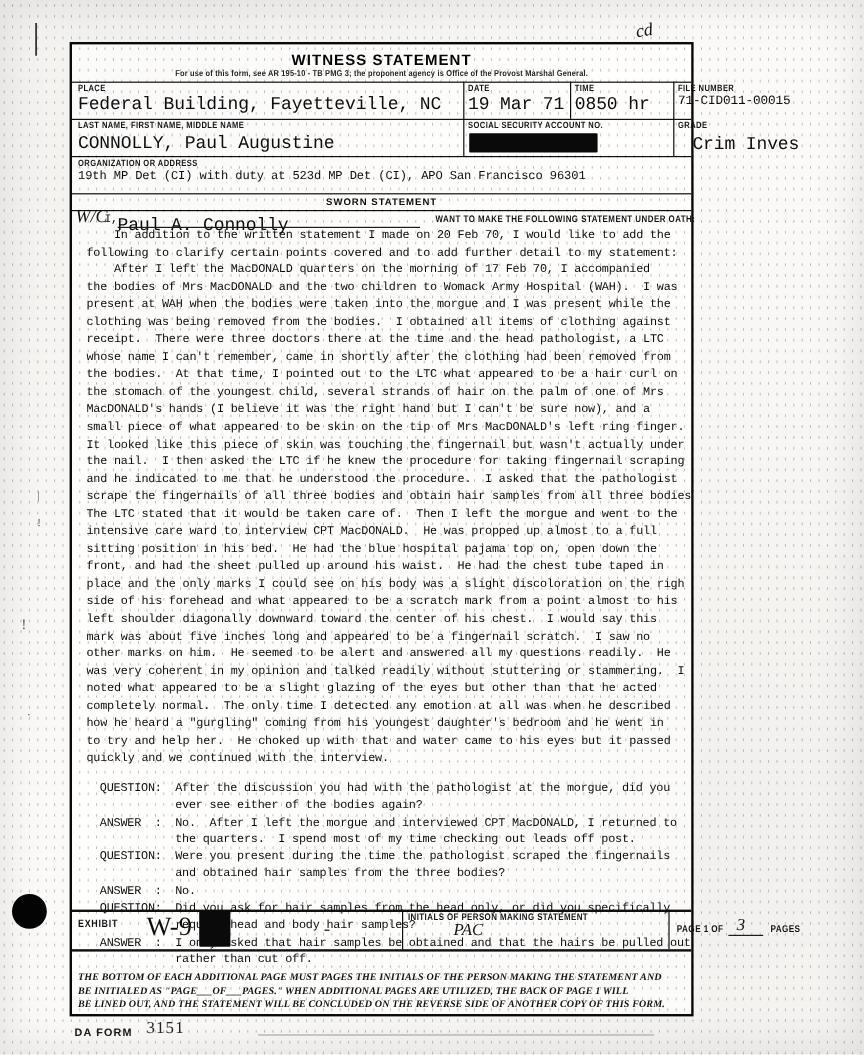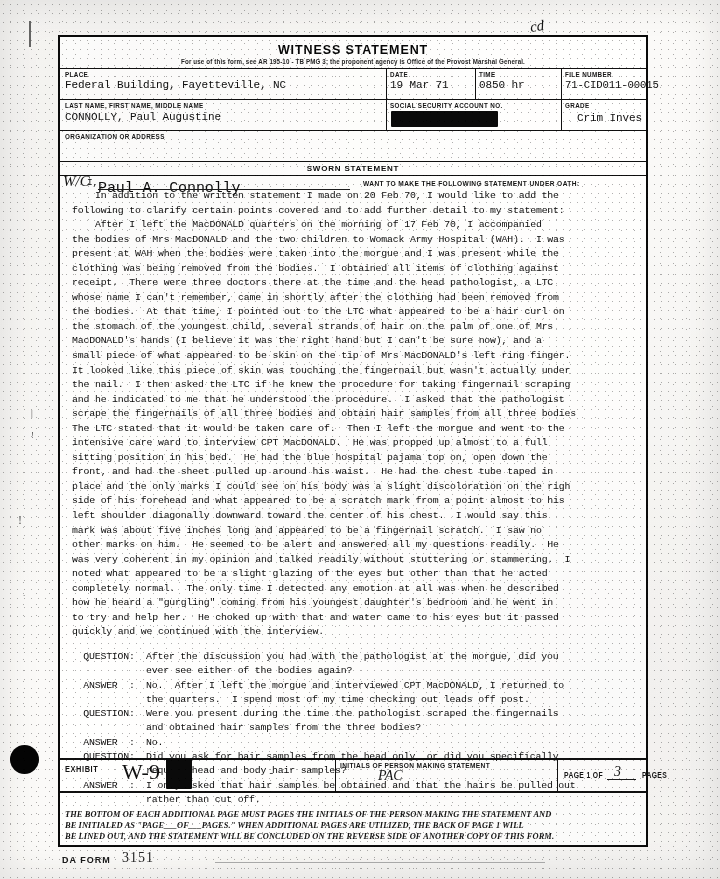--- a/index.html
+++ b/index.html
@@ -44,21 +44,21 @@
   .edge-shadow {
     position:absolute; inset:0; pointer-events:none;
     box-shadow: inset 0 0 42px rgba(0,0,0,0.10);
   }
 
   
   .form {
     position: absolute;
     left: 58px;
     top: 35px;
-    width: 590px;
+    width: 520px;
     height: 812px;
     border: 2.5px solid #111;
     box-sizing: border-box;
     background: rgba(255,255,255,0.42);
   }
   .hline { position:absolute; left:0; right:0; height:0; border-top:1.6px solid #161616; }
   .vline { position:absolute; top:0; bottom:0; width:0; border-left:1.6px solid #161616; }
 
   
   .form-title {
@@ -95,21 +95,21 @@
     font-size: 6.3px;
     letter-spacing: .35px;
     color: #1b1b1b;
     transform: scaleY(1.2);
     transform-origin: left top;
     white-space: nowrap;
   }
   .val {
     position: absolute;
     font-family: "Liberation Mono", monospace;
-    font-size: 11px;
+    font-size: 15px;
     color: #141414;
     white-space: nowrap;
     letter-spacing: -0.1px;
   }
 
   
   .redact {
     position:absolute;
     background:#111;
     border-radius:1px;
@@ -259,20 +259,21 @@
     <div class="cap" style="left:5px; top:64px;">LAST NAME, FIRST NAME, MIDDLE NAME</div>
     <div class="val" style="left:5px; top:74px;">CONNOLLY, Paul Augustine</div>
 
     <div class="cap" style="left:330px; top:64px;">SOCIAL SECURITY ACCOUNT NO.</div>
     <div class="redact" style="left:331px; top:74px; width:107px; height:16px;"></div>
 
     <div class="cap" style="left:505px; top:64px;">GRADE</div>
     <div class="val" style="left:505px; top:75px;padding-left:12px;">Crim Inves</div>
 
     <div class="cap" style="left:5px; top:95px;">ORGANIZATION OR ADDRESS</div>
+    <div class="val" style="left:5px; top:105px; font-size:10.1px;">19th MP Det (CI) with duty at 523d MP Det (CI), APO San Francisco 96301</div>
 
     <div class="sworn-title" style="top:127px;">SWORN STATEMENT</div>
 
     <div class="val" style="left:27px; top:140px; font-size:9.5px;">I,</div>
     <div class="val" style="left:38px; top:143px; font-size:15px;">Paul A. Connolly</div>
     <div class="sig-rule" style="left:38px; top:152px; width:252px;"></div>
     <div class="cap" style="left:303px; top:142px; font-size:6.6px; letter-spacing:.4px;">WANT TO MAKE THE FOLLOWING STATEMENT UNDER OATH:</div>
     <div class="hand-sm" style="left:3px; top:136px; font-size:15px;">W/C</div>
 
     <div class="stmt" id="statement-body"><span class="ln">    In addition to the written statement I made on 20 Feb 70, I would like to add the</span><span class="ln">following to clarify certain points covered and to add further detail to my statement:</span><span class="ln">    After I left the MacDONALD quarters on the morning of 17 Feb 70, I accompanied</span><span class="ln">the bodies of Mrs MacDONALD and the two children to Womack Army Hospital (WAH).  I was</span><span class="ln">present at WAH when the bodies were taken into the morgue and I was present while the</span><span class="ln">clothing was being removed from the bodies.  I obtained all items of clothing against</span><span class="ln">receipt.  There were three doctors there at the time and the head pathologist, a LTC</span><span class="ln">whose name I can't remember, came in shortly after the clothing had been removed from</span><span class="ln">the bodies.  At that time, I pointed out to the LTC what appeared to be a hair curl on</span><span class="ln">the stomach of the youngest child, several strands of hair on the palm of one of Mrs</span><span class="ln">MacDONALD's hands (I believe it was the right hand but I can't be sure now), and a</span><span class="ln">small piece of what appeared to be skin on the tip of Mrs MacDONALD's left ring finger.</span><span class="ln">It looked like this piece of skin was touching the fingernail but wasn't actually under</span><span class="ln">the nail.  I then asked the LTC if he knew the procedure for taking fingernail scraping</span><span class="ln">and he indicated to me that he understood the procedure.  I asked that the pathologist</span><span class="ln">scrape the fingernails of all three bodies and obtain hair samples from all three bodies</span><span class="ln">The LTC stated that it would be taken care of.  Then I left the morgue and went to the</span><span class="ln">intensive care ward to interview CPT MacDONALD.  He was propped up almost to a full</span><span class="ln">sitting position in his bed.  He had the blue hospital pajama top on, open down the</span><span class="ln">front, and had the sheet pulled up around his waist.  He had the chest tube taped in</span><span class="ln">place and the only marks I could see on his body was a slight discoloration on the righ</span><span class="ln">side of his forehead and what appeared to be a scratch mark from a point almost to his</span><span class="ln">left shoulder diagonally downward toward the center of his chest.  I would say this</span><span class="ln">mark was about five inches long and appeared to be a fingernail scratch.  I saw no</span><span class="ln">other marks on him.  He seemed to be alert and answered all my questions readily.  He</span><span class="ln">was very coherent in my opinion and talked readily without stuttering or stammering.  I</span><span class="ln">noted what appeared to be a slight glazing of the eyes but other than that he acted</span><span class="ln">completely normal.  The only time I detected any emotion at all was when he described</span><span class="ln">how he heard a "gurgling" coming from his youngest daughter's bedroom and he went in</span><span class="ln">to try and help her.  He choked up with that and water came to his eyes but it passed</span><span class="ln">quickly and we continued with the interview.</span></div>

